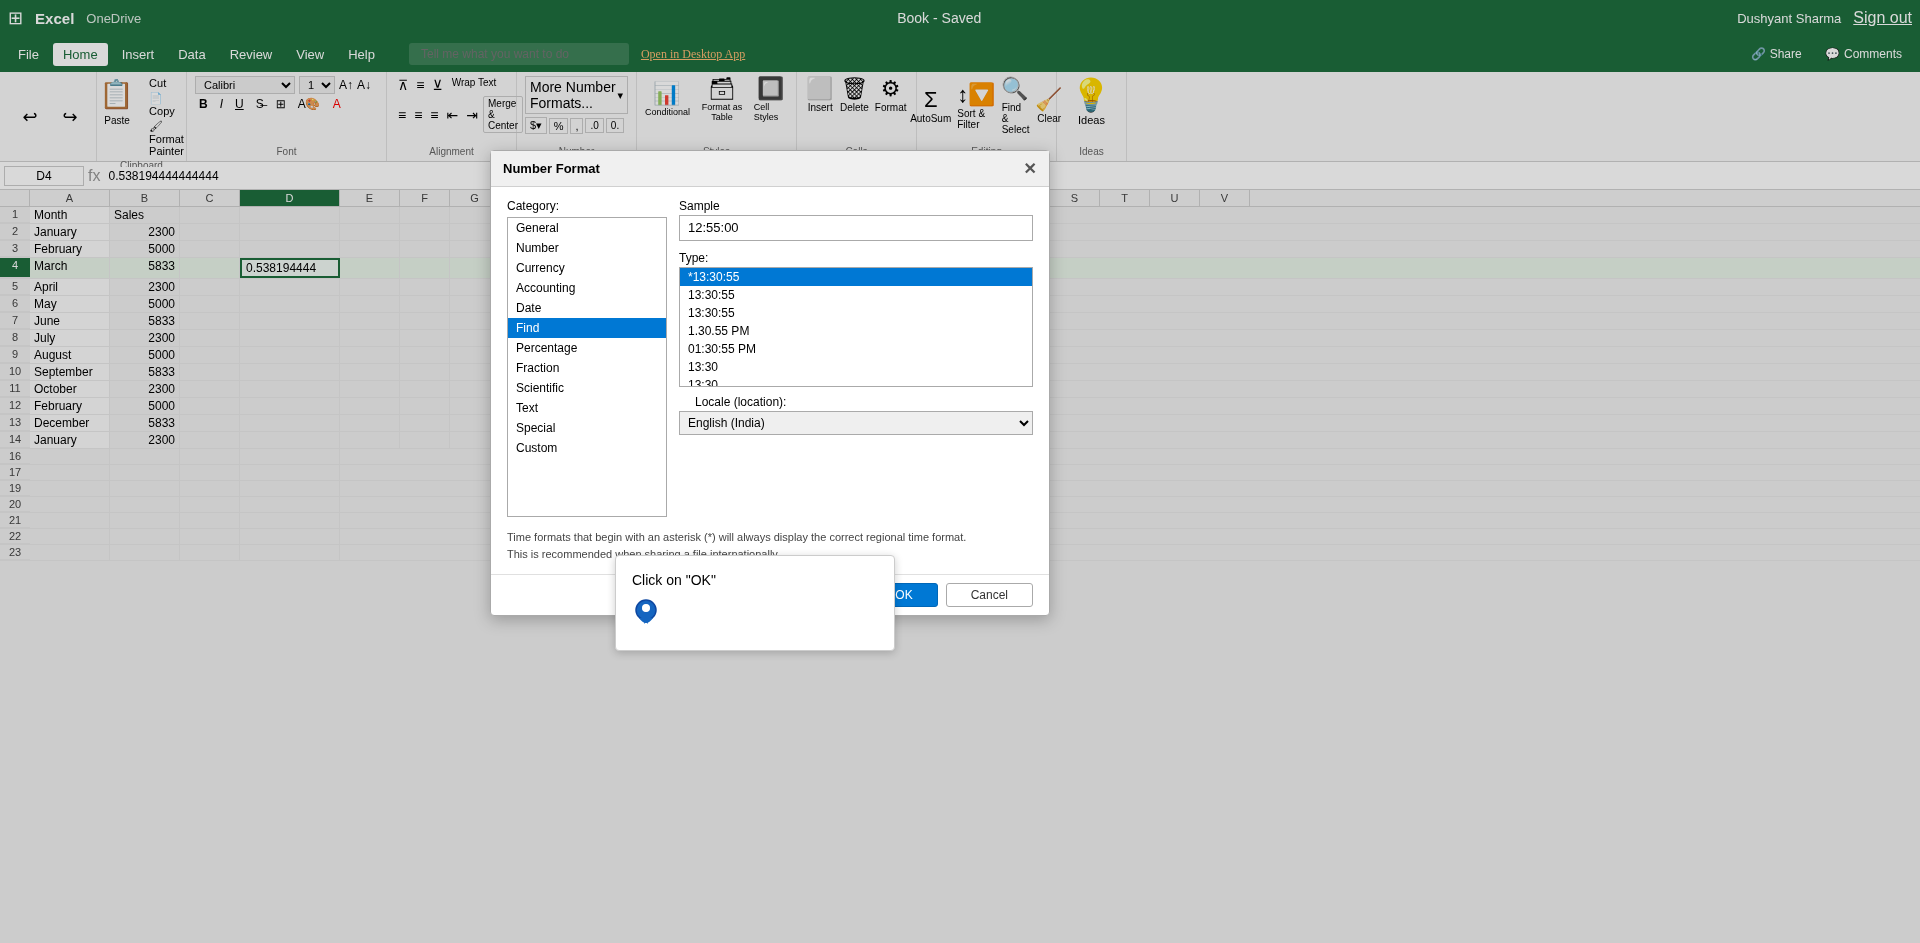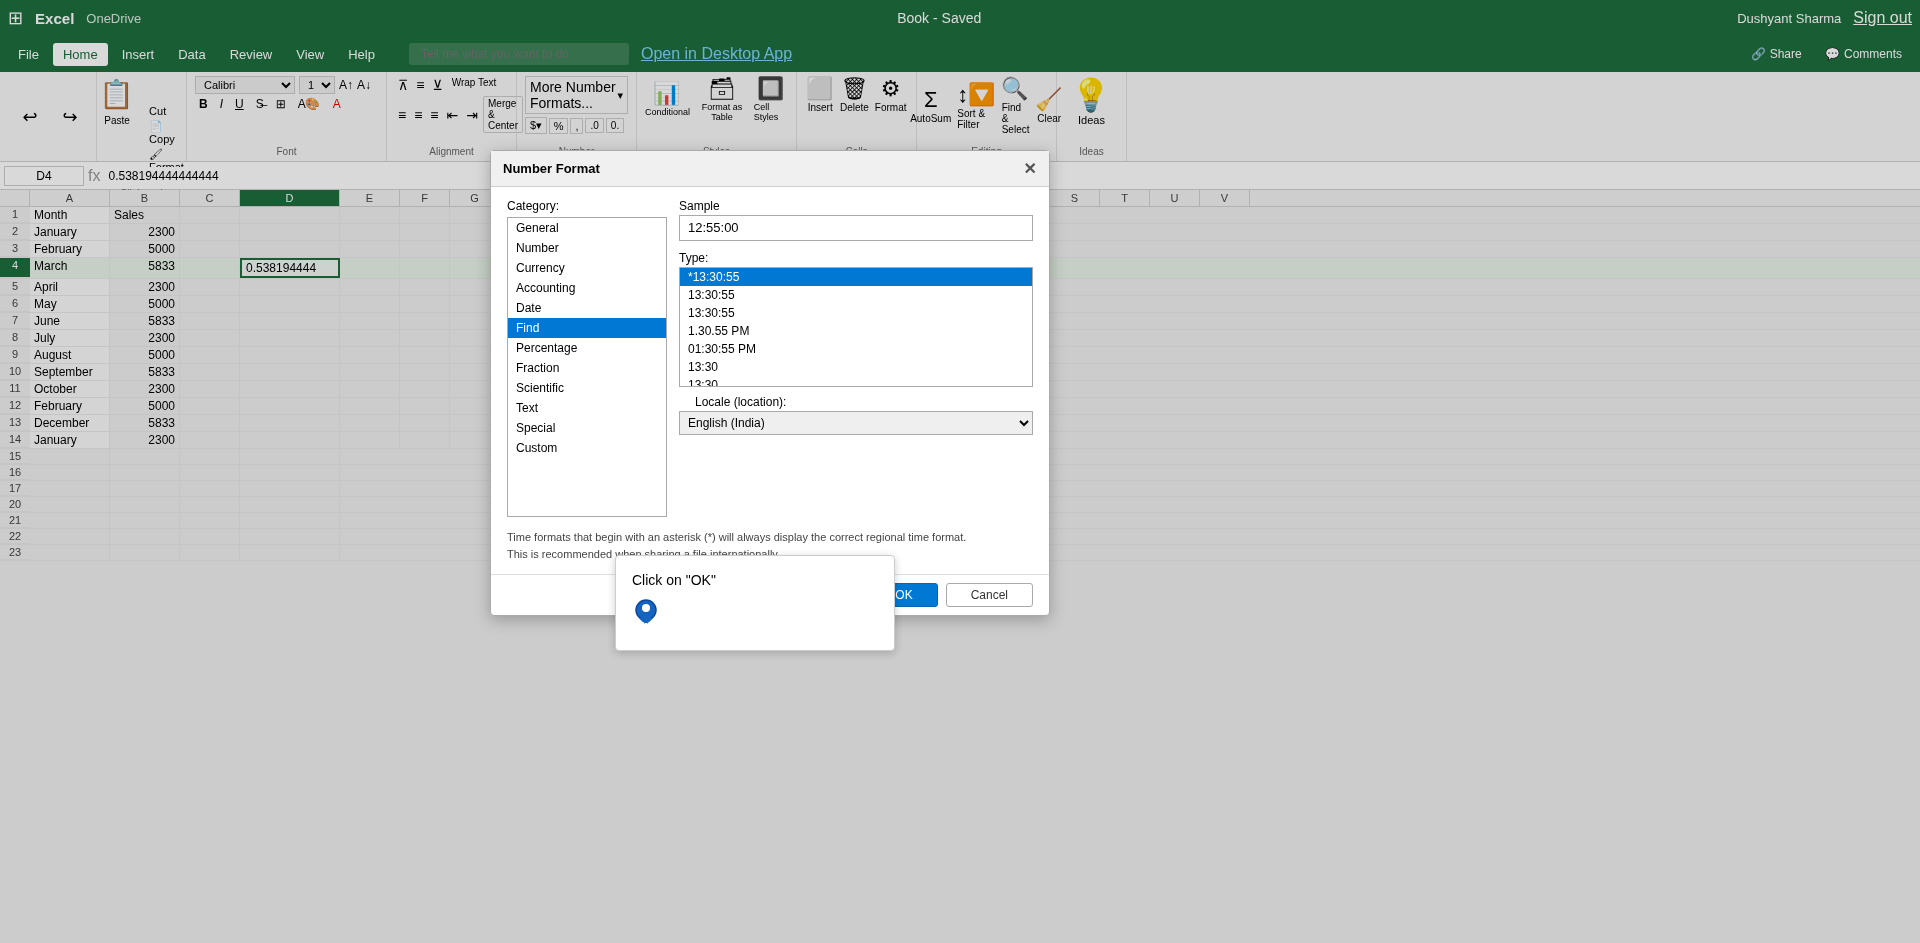--- a/index.html
+++ b/index.html
@@ -38,24 +38,25 @@
       background: rgba(255,255,255,0.15);
       border: none;
       color: white;
       padding: 4px 12px;
       border-radius: 3px;
       font-size: 12px;
       width: 220px;
     }
     #menu-bar .open-desktop {
       margin-left: 8px;
-      color: #7dd3fc;
-      font-size: 16px;
+      color: #fdba74;
+      font-size: 12px;
       text-decoration: underline;
       cursor: pointer;
+      font-family: Liberation Serif, serif;
     }
     #menu-bar .share-btn, #menu-bar .comments-btn {
       margin-left: auto;
       padding: 4px 10px;
       font-size: 12px;
       cursor: pointer;
       color: white;
     }
 
     
@@ -95,21 +96,21 @@
       align-items: center;
       cursor: pointer;
       padding: 2px 4px;
       border-radius: 3px;
       font-size: 10px;
       gap: 2px;
       min-width: 36px;
     }
     .ribbon-btn .icon { font-size: 18px; line-height: 1; }
     .ribbon-btn-large { flex-direction: column; min-width: 44px; font-size: 10px; }
-    .ribbon-small-btns { display: flex; flex-direction: column; gap: 1px; margin-top: 28px; }
+    .ribbon-small-btns { display: flex; flex-direction: column; gap: 1px; }
     .ribbon-small-btn { font-size: 11px; padding: 1px 4px; cursor: pointer; border-radius: 2px; }
 
     
     #formula-bar {
       background: white;
       border-bottom: 1px solid #d0d0d0;
       height: 28px;
       display: flex;
       align-items: center;
       padding: 0 4px;
@@ -670,37 +671,37 @@
           <div class="cell header-col" style="width:80px;">January</div>
           <div class="cell" style="width:70px;text-align:right;">2300</div>
           <div class="cell" style="width:60px;"></div>
           <div class="cell" style="width:100px;"></div>
           <div class="cell" style="width:60px;"></div>
           <div class="cell" style="width:50px;"></div>
           <div class="cell" style="width:200px;"></div>
         </div>
 
         <div class="grid-row">
-            <div class="row-num" style="width:30px;">15</div>
-            <div class="cell" style="width:80px;"></div>
-            <div class="cell" style="width:70px;"></div>
-            <div class="cell" style="width:60px;"></div>
-            <div class="cell" style="width:100px;"></div>
-            <div class="cell" style="width:300px;"></div>
-          </div>
-        <div class="grid-row">
             <div class="row-num" style="width:30px;">16</div>
             <div class="cell" style="width:80px;"></div>
             <div class="cell" style="width:70px;"></div>
             <div class="cell" style="width:60px;"></div>
             <div class="cell" style="width:100px;"></div>
             <div class="cell" style="width:300px;"></div>
           </div>
         <div class="grid-row">
             <div class="row-num" style="width:30px;">17</div>
+            <div class="cell" style="width:80px;"></div>
+            <div class="cell" style="width:70px;"></div>
+            <div class="cell" style="width:60px;"></div>
+            <div class="cell" style="width:100px;"></div>
+            <div class="cell" style="width:300px;"></div>
+          </div>
+        <div class="grid-row">
+            <div class="row-num" style="width:30px;">19</div>
             <div class="cell" style="width:80px;"></div>
             <div class="cell" style="width:70px;"></div>
             <div class="cell" style="width:60px;"></div>
             <div class="cell" style="width:100px;"></div>
             <div class="cell" style="width:300px;"></div>
           </div>
         <div class="grid-row">
             <div class="row-num" style="width:30px;">20</div>
             <div class="cell" style="width:80px;"></div>
             <div class="cell" style="width:70px;"></div>

